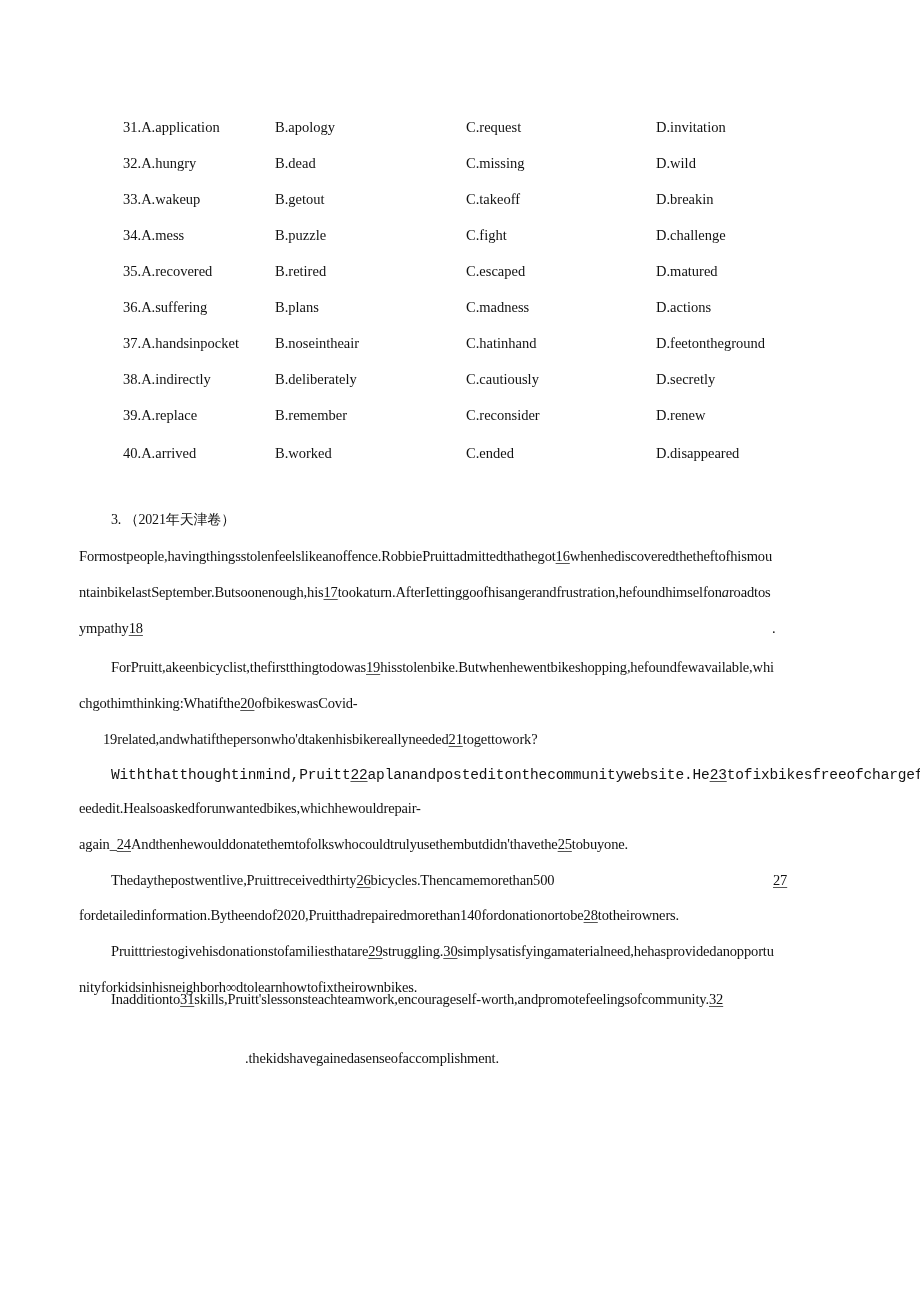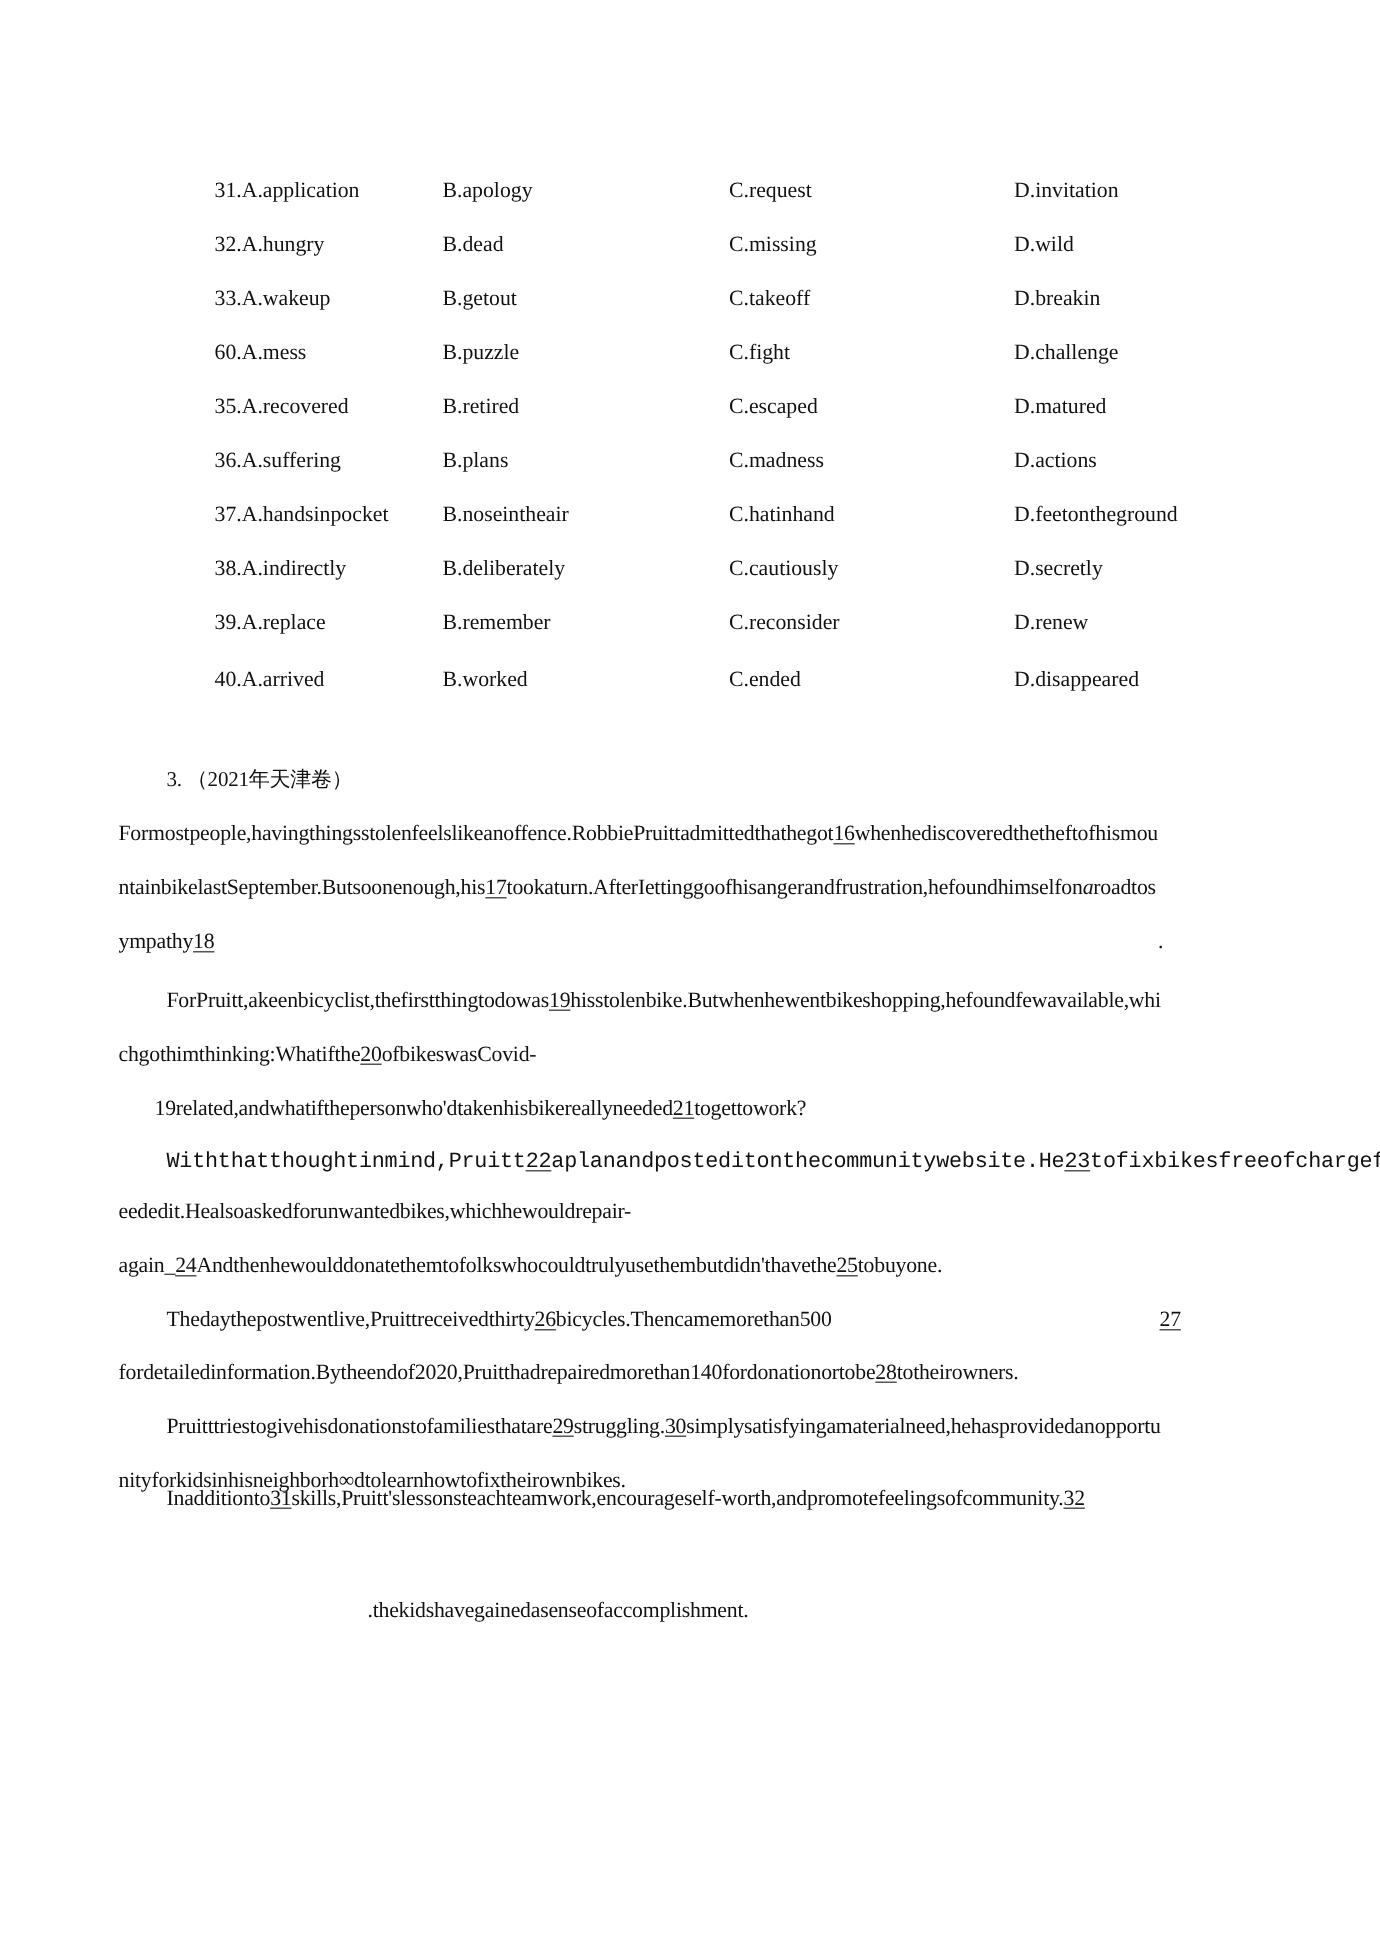--- a/index.html
+++ b/index.html
@@ -1,19 +1,19 @@
 <!DOCTYPE html>
 <html><head>
 <meta charset="utf-8">
 <style>
   html, body { margin:0; padding:0; background:#ffffff; }
   body { width:920px; height:1301px; position:relative; overflow:hidden;
          font-family:"Liberation Serif", "DejaVu Serif", serif; color:#111; }
   .opt-row { position:absolute; left:0; width:920px; height:20px; font-size:14.5px; }
-  .opt { position:absolute; white-space:nowrap;margin-left:20px; }
+  .opt { position:absolute; white-space:nowrap; }
   .line { position:absolute; white-space:nowrap; font-size:14.5px; letter-spacing:-0.15px; }
   .u { text-decoration:underline; text-decoration-color:#555; text-underline-offset:2px; }
   .it { font-style:italic; }
 </style>
 </head>
 <body>
 
 <div>
   <div class="opt-row" style="top:119px">
     <span class="opt" style="left:123px">31.A.application</span>
@@ -27,21 +27,21 @@
     <span class="opt" style="left:466px">C.missing</span>
     <span class="opt" style="left:656px">D.wild</span>
   </div>
   <div class="opt-row" style="top:191px">
     <span class="opt" style="left:123px">33.A.wakeup</span>
     <span class="opt" style="left:275px">B.getout</span>
     <span class="opt" style="left:466px">C.takeoff</span>
     <span class="opt" style="left:656px">D.breakin</span>
   </div>
   <div class="opt-row" style="top:227px">
-    <span class="opt" style="left:123px">60.A.mess</span>
+    <span class="opt" style="left:123px">34.A.mess</span>
     <span class="opt" style="left:275px">B.puzzle</span>
     <span class="opt" style="left:466px">C.fight</span>
     <span class="opt" style="left:656px">D.challenge</span>
   </div>
   <div class="opt-row" style="top:263px">
     <span class="opt" style="left:123px">35.A.recovered</span>
     <span class="opt" style="left:275px">B.retired</span>
     <span class="opt" style="left:466px">C.escaped</span>
     <span class="opt" style="left:656px">D.matured</span>
   </div>
@@ -103,14 +103,14 @@
   <div class="line u" style="left:773px; top:872px;">27</div>
 
   <div class="line" style="left:79px; top:907px;"><span>fordetailedinformation.Bytheendof2020,Pruitthadrepairedmorethan140fordonationortobe</span><span class="u">28</span><span>totheirowners.</span></div>
 
   <div class="line" style="left:111px; top:943px;"><span>Pruitttriestogivehisdonationstofamiliesthatare</span><span class="u">29</span><span>struggling.</span><span class="u">30</span><span>simplysatisfyingamaterialneed,hehasprovidedanopportu</span></div>
 
   <div class="line" style="left:79px; top:979px;"><span>nityforkidsinhisneighborh∞dtolearnhowtofixtheirownbikes.</span></div>
 
   <div class="line" style="left:111px; top:991px;"><span>Inadditionto</span><span class="u">31</span><span>skills,Pruitt'slessonsteachteamwork,encourageself-worth,andpromotefeelingsofcommunity.</span><span class="u">32</span></div>
 
-  <div class="line" style="left:245px; top:1050px;margin-top:16px;"><span>.thekidshavegainedasenseofaccomplishment.</span></div>
+  <div class="line" style="left:245px; top:1050px;"><span>.thekidshavegainedasenseofaccomplishment.</span></div>
 </div>
 
 </body></html>

